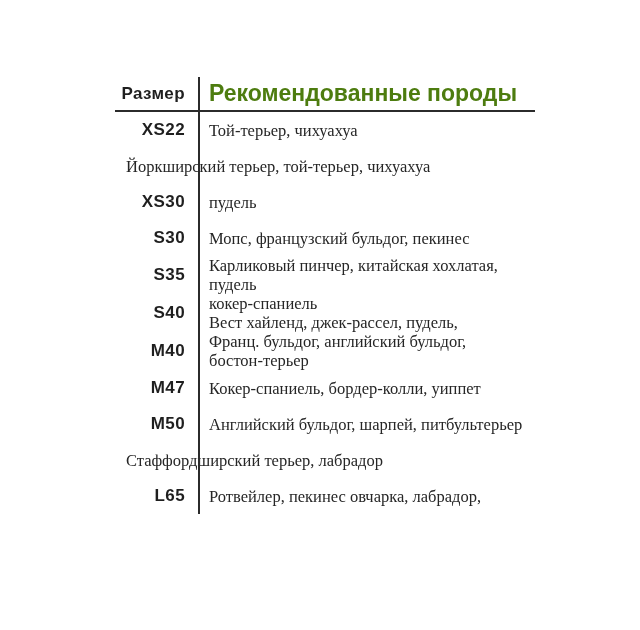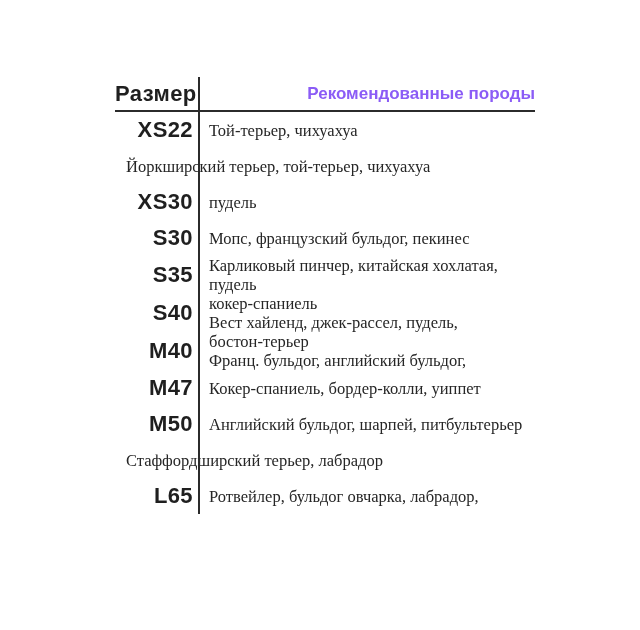--- a/index.html
+++ b/index.html
@@ -35,38 +35,37 @@
     min-height: 36px;
   }
   .row.header {
     min-height: 33px;
     border-bottom: 2px solid #2b2b2b;
   }
   .cell.size {
     width: 83px;
     box-sizing: border-box;
     text-align: right;
-    padding-right: 5px;
+    padding-right: 13px;
     font-weight: bold;
-    font-size: 22px;
+    font-size: 17px;
     letter-spacing: 0.4px;
     flex-shrink: 0;
   }
   .cell.breeds {
     flex: 1;
     padding-left: 11px;
     font-size: 16.5px;
     line-height: 19px;
     color: #262626;
   }
   .row.header .cell.breeds {
     font-weight: bold;
-    font-size: 17px;
-    color: #8b5cf6;
-    text-align: right;
+    font-size: 23px;
+    color: #4d7c0f;
   }
   .line {
     white-space: nowrap;
     font-family: Liberation Serif, serif;
   }
 </style>
 </head>
 <body>
 
 <div class="canvas">
@@ -110,22 +109,22 @@
         <div class="row">
           <div class="cell size">S40</div>
           <div class="cell breeds">
             <div class="line">кокер-спаниель</div>
             <div class="line">Вест хайленд, джек-рассел, пудель,</div>
           </div>
         </div>
         <div class="row">
           <div class="cell size">M40</div>
           <div class="cell breeds">
+            <div class="line">Франц. бульдог, английский бульдог,</div>
             <div class="line">бостон-терьер</div>
-            <div class="line">Франц. бульдог, английский бульдог,</div>
           </div>
         </div>
         <div class="row">
           <div class="cell size">M47</div>
           <div class="cell breeds">
             <div class="line">Кокер-спаниель, бордер-колли, уиппет</div>
           </div>
         </div>
         <div class="row">
           <div class="cell size">M50</div>
@@ -134,18 +133,18 @@
           </div>
         </div>
         <div class="row">
           <div class="cell breeds">
             <div class="line">Стаффордширский терьер, лабрадор</div>
           </div>
         </div>
         <div class="row">
           <div class="cell size">L65</div>
           <div class="cell breeds">
-            <div class="line">Ротвейлер, бульдог овчарка, лабрадор,</div>
+            <div class="line">Ротвейлер, пекинес овчарка, лабрадор,</div>
           </div>
         </div>
       </div>
   </div>
 </div>
 
 </body></html>

